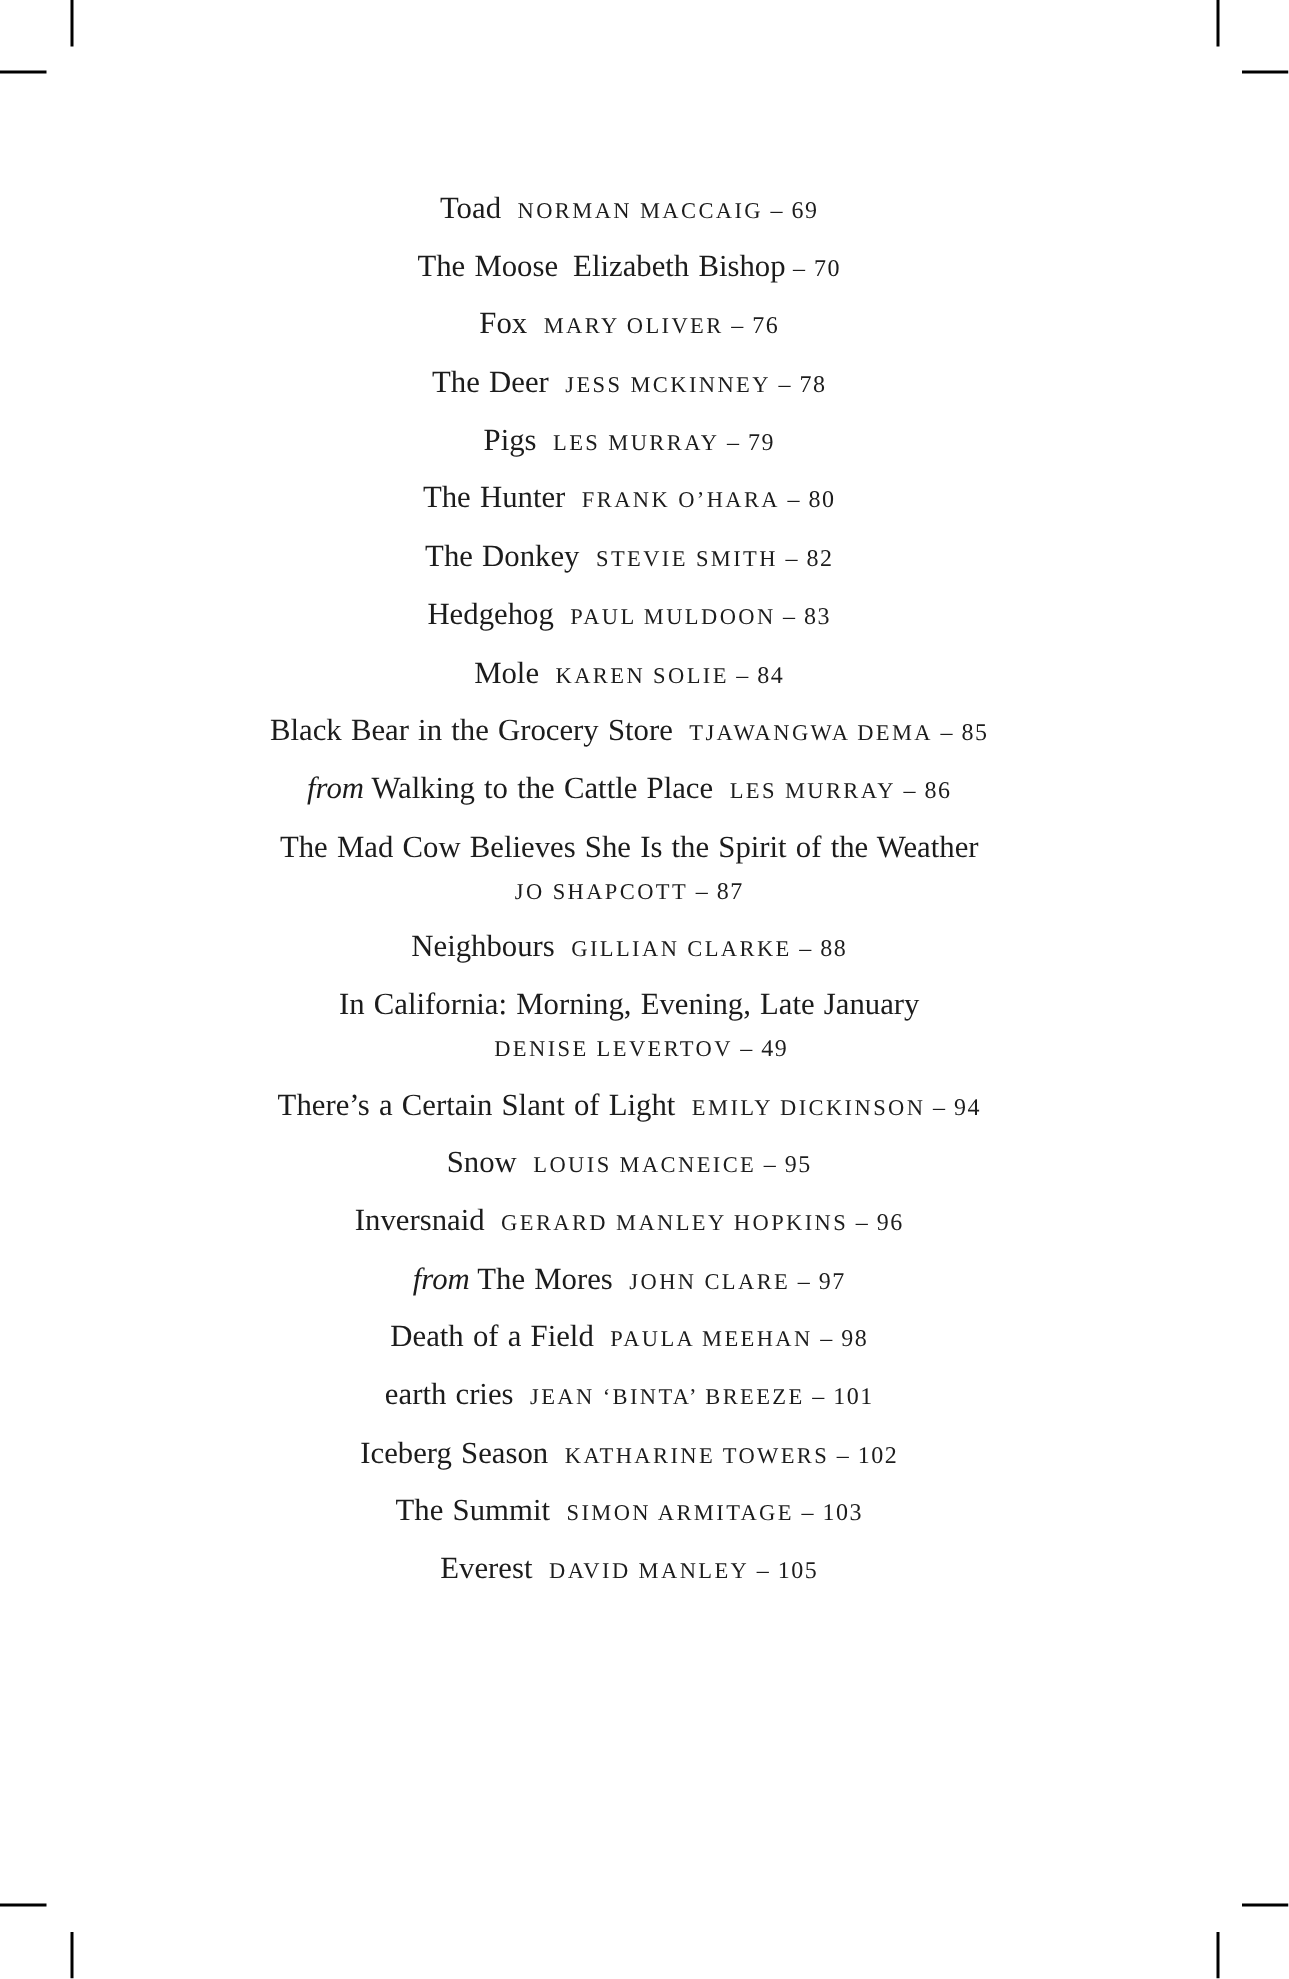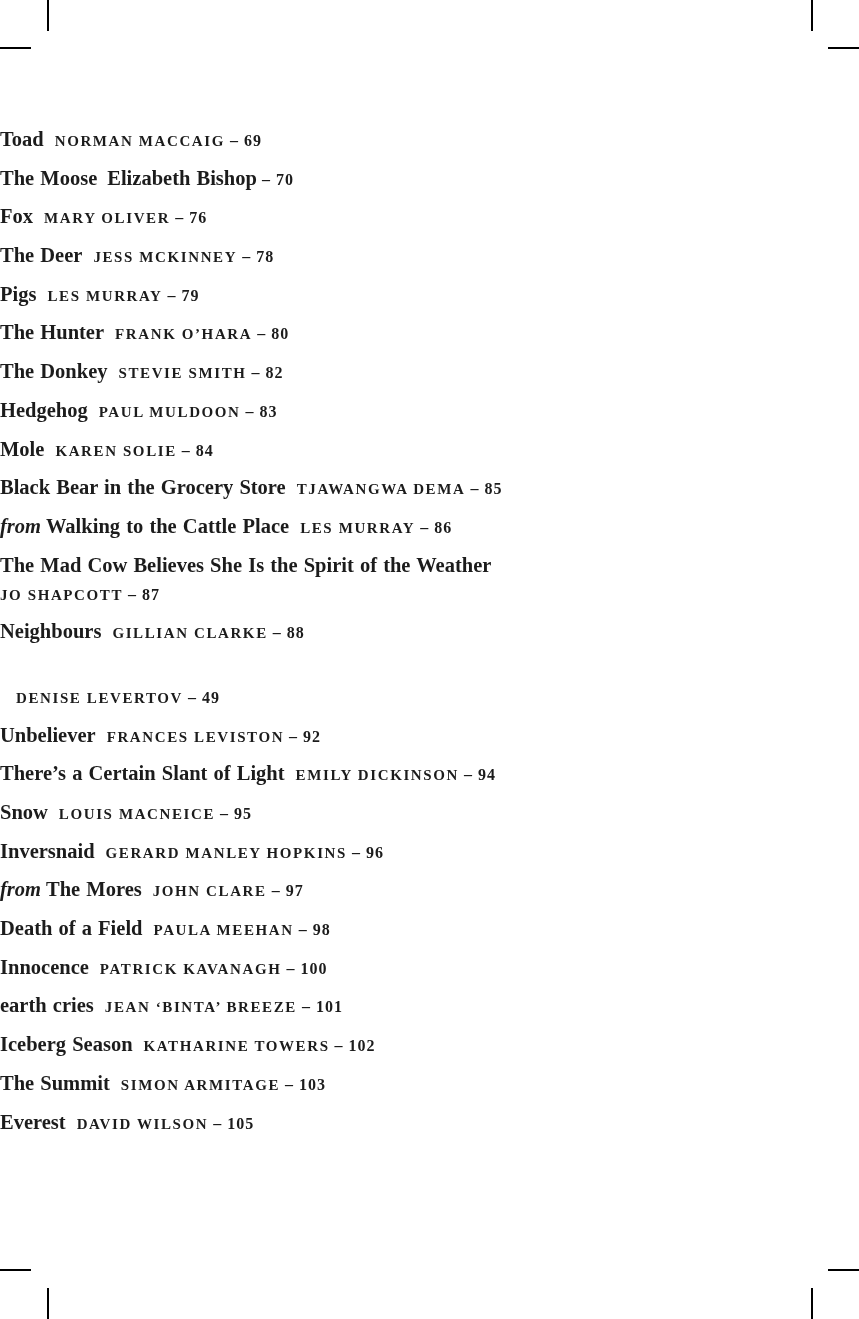--- a/index.html
+++ b/index.html
@@ -30,21 +30,21 @@
   .crop.bl-v { left: 47px;  top: 1288px; }
   .crop.br-h { left: 828px; top: 1269px; }
   .crop.br-v { left: 811px; top: 1288px; }
 
   
   .toc {
     position: absolute;
     top: 125px;
     left: 0;
     width: 839px;
-    font-weight: bold;
+    text-align: center;
   }
   .entry {
     line-height: 28px;
     margin-bottom: 8.7px;
     white-space: nowrap;
   }
   .title, .author-reg {
     font-size: 20.5px;
     word-spacing: 1px;
   }
@@ -140,28 +140,24 @@
     <span class="title">The Mad Cow Believes She Is the Spirit of the Weather</span><br>
     <span class="author author-sc" style="margin-left: 0px;">JO SHAPCOTT</span><span class="pageref">– 87</span>
   </div>
 
   <div class="entry">
     <span class="title">Neighbours</span>
     <span class="author author-sc">GILLIAN CLARKE</span><span class="pageref">– 88</span>
   </div>
 
   <div class="entry">
-    <br>
+    <span class="title">In California: Morning, Evening, Late January</span><br>
     <span class="author author-sc" style="margin-left: 16px;">DENISE LEVERTOV</span><span class="pageref">– 49</span>
   </div>
 
-  <div class="entry">
-    <span class="title">Unbeliever</span>
-    <span class="author author-sc">FRANCES LEVISTON</span><span class="pageref">– 92</span>
-  </div>
 
   <div class="entry">
     <span class="title">There’s a Certain Slant of Light</span>
     <span class="author author-sc">EMILY DICKINSON</span><span class="pageref">– 94</span>
   </div>
 
   <div class="entry">
     <span class="title">Snow</span>
     <span class="author author-sc">LOUIS MACNEICE</span><span class="pageref">– 95</span>
   </div>
@@ -174,37 +170,33 @@
   <div class="entry">
     <span class="prefix">from</span><span class="title">The Mores</span>
     <span class="author author-sc">JOHN CLARE</span><span class="pageref">– 97</span>
   </div>
 
   <div class="entry">
     <span class="title">Death of a Field</span>
     <span class="author author-sc">PAULA MEEHAN</span><span class="pageref">– 98</span>
   </div>
 
-  <div class="entry">
-    <span class="title">Innocence</span>
-    <span class="author author-sc">PATRICK KAVANAGH</span><span class="pageref">– 100</span>
-  </div>
 
   <div class="entry">
     <span class="title">earth cries</span>
     <span class="author author-sc">JEAN ‘BINTA’ BREEZE</span><span class="pageref">– 101</span>
   </div>
 
   <div class="entry">
     <span class="title">Iceberg Season</span>
     <span class="author author-sc">KATHARINE TOWERS</span><span class="pageref">– 102</span>
   </div>
 
   <div class="entry">
     <span class="title">The Summit</span>
     <span class="author author-sc">SIMON ARMITAGE</span><span class="pageref">– 103</span>
   </div>
 
   <div class="entry">
     <span class="title">Everest</span>
-    <span class="author author-sc">DAVID WILSON</span><span class="pageref">– 105</span>
+    <span class="author author-sc">DAVID MANLEY</span><span class="pageref">– 105</span>
   </div>
 </main>
 
 </body></html>

